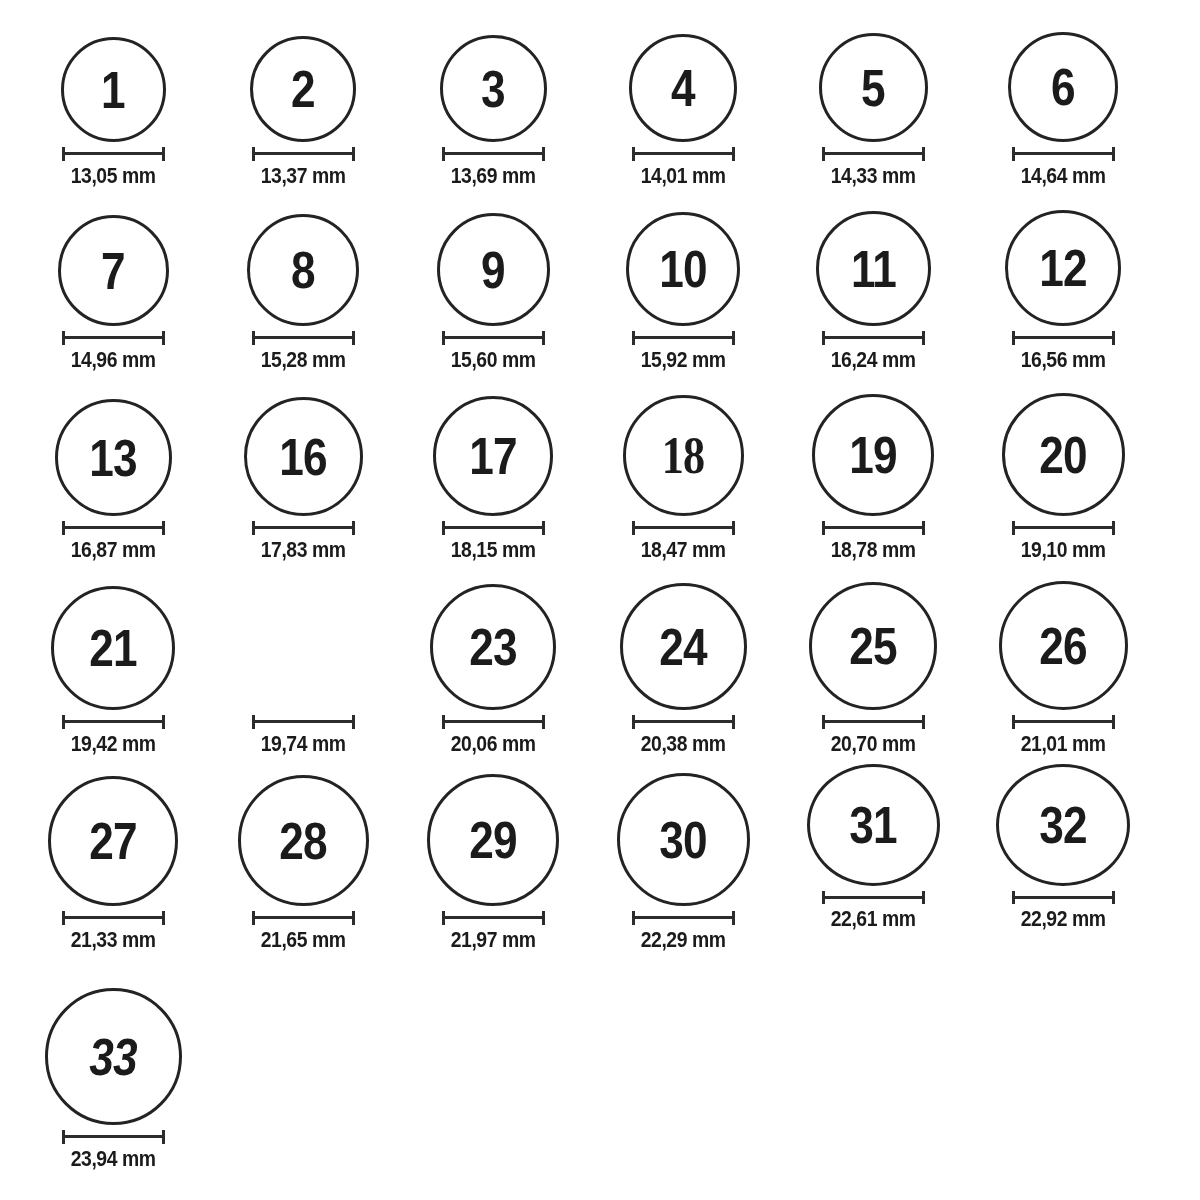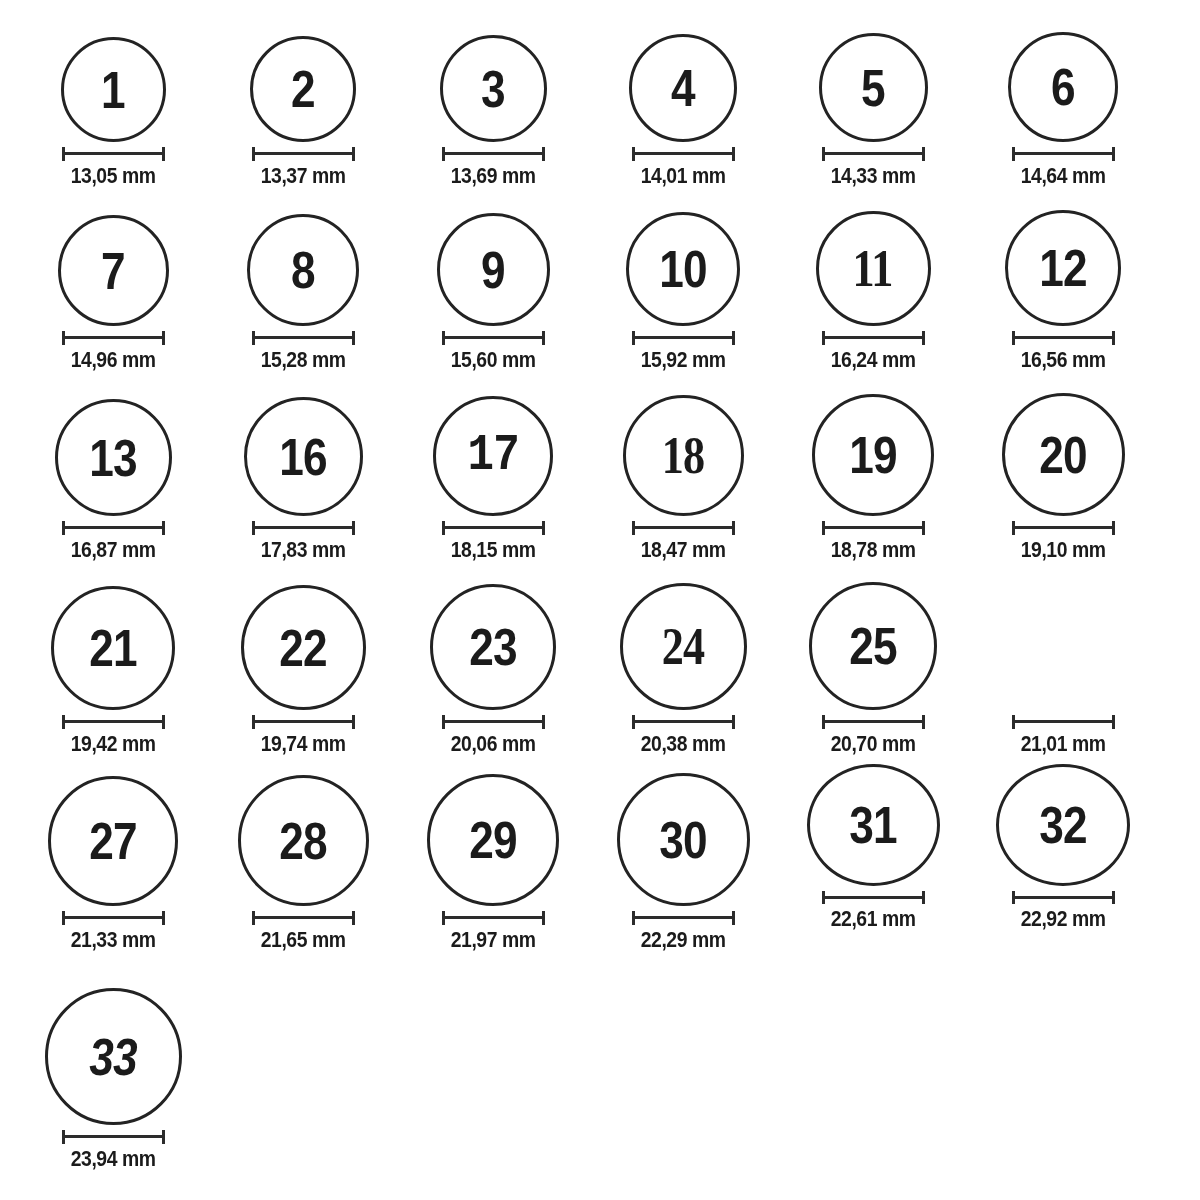--- a/index.html
+++ b/index.html
@@ -153,21 +153,21 @@
 
   <div class="cell">
     <div class="ring" style="width: 114px; height: 114px;">
       <span class="ring-num">10</span>
     </div>
     <div class="mline"></div>
     <div class="mlabel">15,92 mm</div>
   </div>
 
   <div class="cell">
-    <div class="ring" style="width: 115px; height: 115px; font-family: Liberation Serif, serif;">
+    <div class="ring" style="width: 115px; height: 115px;">
       <span class="ring-num">11</span>
     </div>
     <div class="mline"></div>
     <div class="mlabel">16,24 mm</div>
   </div>
 
   <div class="cell">
     <div class="ring" style="width: 116px; height: 116px;">
       <span class="ring-num">12</span>
     </div>
@@ -187,21 +187,21 @@
 
   <div class="cell">
     <div class="ring" style="width: 119px; height: 119px; text-align: right;">
       <span class="ring-num">16</span>
     </div>
     <div class="mline"></div>
     <div class="mlabel">17,83 mm</div>
   </div>
 
   <div class="cell">
-    <div class="ring" style="width: 120px; height: 120px; font-family: Liberation Mono, monospace;">
+    <div class="ring" style="width: 120px; height: 120px;">
       <span class="ring-num">17</span>
     </div>
     <div class="mline"></div>
     <div class="mlabel">18,15 mm</div>
   </div>
 
   <div class="cell">
     <div class="ring" style="width: 121px; height: 121px; font-family: Liberation Serif, serif;">
       <span class="ring-num">18</span>
     </div>
@@ -227,52 +227,52 @@
 
   <div class="cell">
     <div class="ring" style="width: 124px; height: 124px;">
       <span class="ring-num">21</span>
     </div>
     <div class="mline"></div>
     <div class="mlabel">19,42 mm</div>
   </div>
 
   <div class="cell">
-    <div class="ring" style="width: 125px; height: 125px;">
-      <span class="ring-num">22</span>
-    </div>
     <div class="mline"></div>
     <div class="mlabel">19,74 mm</div>
   </div>
 
   <div class="cell">
     <div class="ring" style="width: 126px; height: 126px;">
       <span class="ring-num">23</span>
     </div>
     <div class="mline"></div>
     <div class="mlabel">20,06 mm</div>
   </div>
 
   <div class="cell">
-    <div class="ring" style="width: 127px; height: 127px; font-family: Liberation Serif, serif;">
+    <div class="ring" style="width: 127px; height: 127px;">
       <span class="ring-num">24</span>
     </div>
     <div class="mline"></div>
     <div class="mlabel">20,38 mm</div>
   </div>
 
   <div class="cell">
     <div class="ring" style="width: 128px; height: 128px;">
       <span class="ring-num">25</span>
     </div>
     <div class="mline"></div>
     <div class="mlabel">20,70 mm</div>
   </div>
 
   <div class="cell">
+    <div class="ring" style="width: 129px; height: 129px;">
+      <span class="ring-num">26</span>
+    </div>
     <div class="mline"></div>
     <div class="mlabel">21,01 mm</div>
   </div>
 
   <div class="cell">
     <div class="ring" style="width: 130px; height: 130px; justify-content: center;">
       <span class="ring-num">27</span>
     </div>
     <div class="mline"></div>
     <div class="mlabel">21,33 mm</div>

